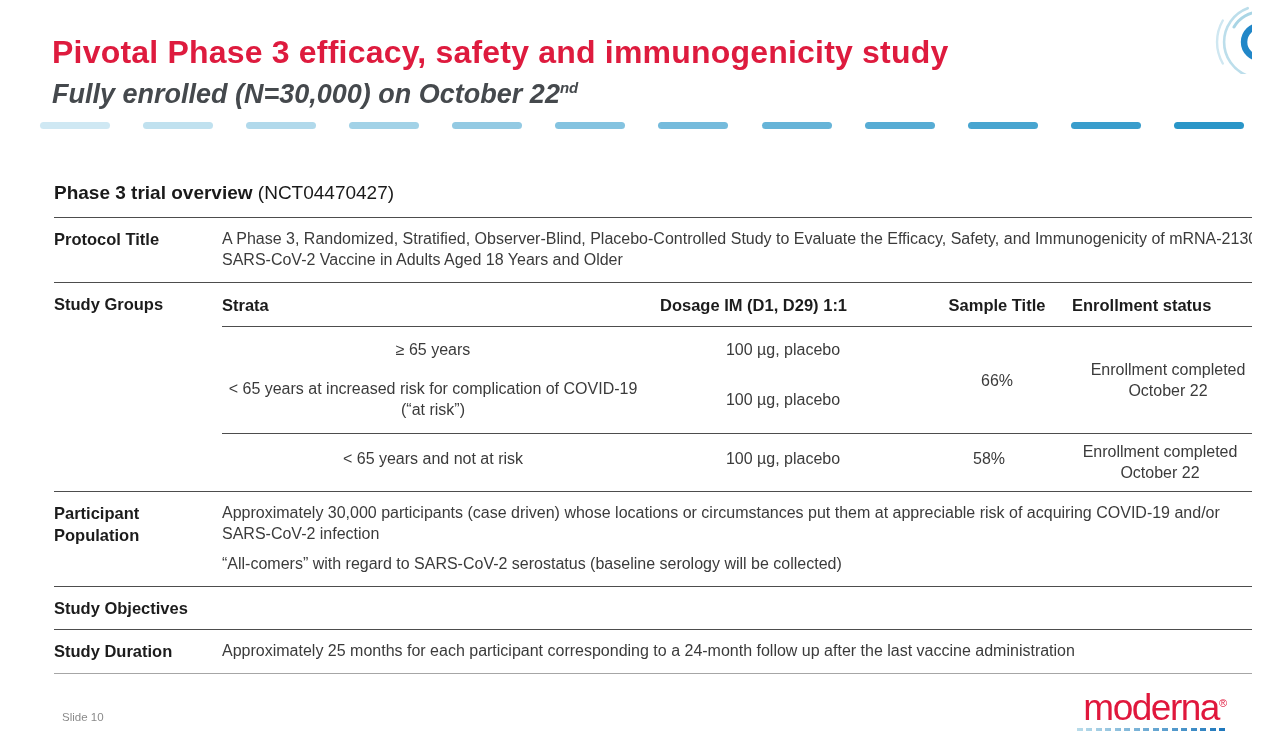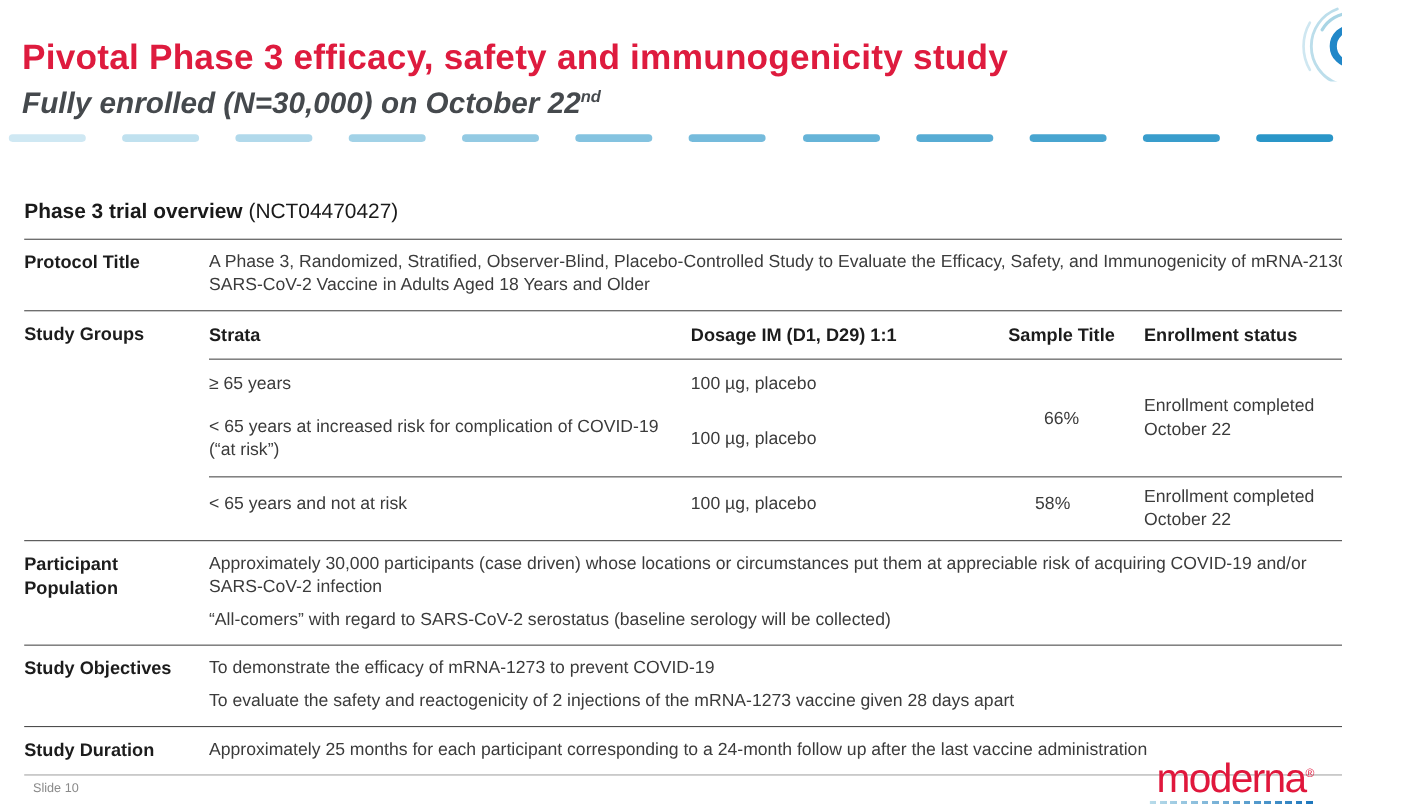--- a/index.html
+++ b/index.html
@@ -1,18 +1,18 @@
 <!DOCTYPE html>
 <html style="--title-red: #de1b3e; --subtitle-gray: #45494d; --body-text: #3b3b3b; --label-black: #1c1c1c; --line-dark: #4d4d4d; --line-light: #a6a6a6; --moderna-red: #e0173c; --moderna-dash-start: #b9dcea; --moderna-dash-end: #1b75bb; --cove-blue: #2187c8; --cove-arc-blue: #a9d5e5; --cove-green: #8cc63e;"><head>
 <meta charset="utf-8">
 <style>
   * { margin:0; padding:0; box-sizing:border-box; }
   html,body { width:1280px; height:737px; overflow:hidden; background:#fff;
     font-family:"Liberation Sans", sans-serif; color:var(--body-text,#3b3b3b); }
-  .page { position:relative; width:1220px; height:737px; background:#fff; overflow:hidden; }
+  .page { position:relative; width:1220px; height:737px; background:#fff; overflow:hidden;margin-left:32px; }
 
   
   .header { position:absolute; left:20px; top:34px; }
   .main-title { font-size:32px; font-weight:bold; color:var(--title-red); letter-spacing:0.2px; }
   .sub-title { font-size:27px; font-weight:bold; font-style:italic; color:var(--subtitle-gray); margin-top:8px; }
   .sub-title sup { font-size:15px; }
 
   
   .title-divider { position:absolute; left:8px; right:8px; top:122px;
     display:flex; justify-content:space-between; }
@@ -36,21 +36,21 @@
   
   .sect.study-groups .sect-body { padding:0; }
   .sg-grid { display:grid; grid-template-columns:438px 262px 150px 1fr; }
   .sg-head { font-weight:bold; font-size:16.5px; color:var(--label-black); padding:12px 0 9px 0; }
   .sg-h1 { grid-row:1; grid-column:1; }
   .sg-h2 { grid-row:1; grid-column:2; }
   .sg-h3 { grid-row:1; grid-column:3; text-align:center; }
   .sg-h4 { grid-row:1; grid-column:4; }
   .sg-hr1 { grid-row:2; grid-column:1/-1; border-top:1px solid var(--line-dark); }
   .sg-hr2 { grid-row:5; grid-column:1/-1; border-top:1px solid var(--line-dark); }
-  .sg-cell { padding:12px 16px 10px 0; }
+  .sg-cell { padding:12px 16px 10px 0;text-align:center; }
   .sg-r1c1 { grid-row:3; grid-column:1; }
   .sg-r1c2 { grid-row:3; grid-column:2; }
   .sg-merge-sample { grid-row:3/span 2; grid-column:3; align-self:center; text-align:center; padding:0; }
   .sg-merge-enroll { grid-row:3/span 2; grid-column:4; align-self:center; padding:0; }
   .sg-r2c1 { grid-row:4; grid-column:1; padding-top:8px; padding-bottom:13px; }
   .sg-r2c2 { grid-row:4; grid-column:2; padding-top:19px; padding-bottom:13px; }
   .sg-r3c1 { grid-row:6; grid-column:1; padding-top:14px; padding-bottom:12px; }
   .sg-r3c2 { grid-row:6; grid-column:2; padding-top:14px; padding-bottom:12px; }
   .sg-r3c3 { grid-row:6; grid-column:3; text-align:center; padding-top:14px; padding-bottom:12px; }
   .sg-r3c4 { grid-row:6; grid-column:4; padding-top:7px; padding-bottom:7px; }
@@ -145,24 +145,20 @@
     <div class="sect">
       <div class="sect-label">Participant Population</div>
       <div class="sect-body">
         <p>Approximately 30,000 participants (case driven) whose locations or circumstances put them at appreciable risk of acquiring COVID-19 and/or SARS-CoV-2 infection</p>
         <p>“All-comers” with regard to SARS-CoV-2 serostatus (baseline serology will be collected)</p>
       </div>
     </div>
 
     <div class="sect">
       <div class="sect-label">Study Objectives</div>
-      <div class="sect-body">
-        <p>To demonstrate the efficacy of mRNA-1273 to prevent COVID-19</p>
-        <p>To evaluate the safety and reactogenicity of 2 injections of the mRNA-1273 vaccine given 28 days apart</p>
-      </div>
     </div>
 
     <div class="sect">
       <div class="sect-label">Study Duration</div>
       <div class="sect-body">Approximately 25 months for each participant corresponding to a 24-month follow up after the last vaccine administration</div>
     </div>
 
     <div class="tbl-bottom-line"></div>
   </div>
 

